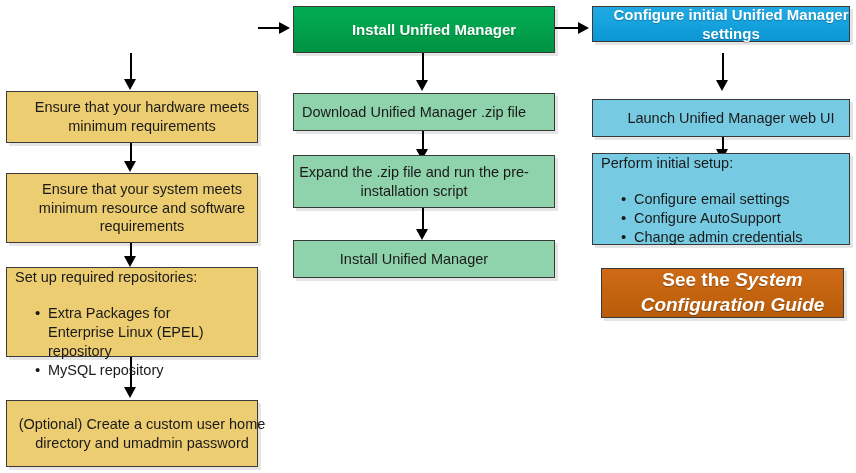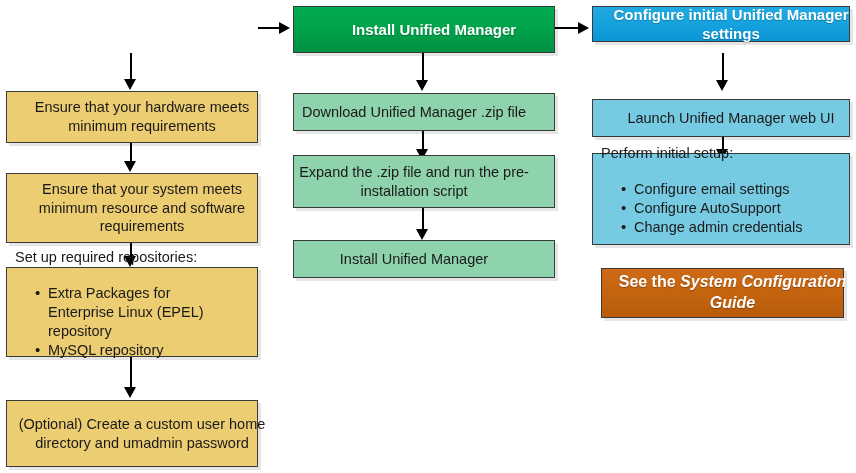--- a/index.html
+++ b/index.html
@@ -30,21 +30,21 @@
     justify-content: center;
     font-size: 14.5px;
     line-height: 1.3;
     color: #1a1a1a;
   }
   .node .title {
     display: block;
     width: 100%;
   }
   .centered { text-align: center; padding: 0 10px; }
-  .lefted   { text-align: left;   padding: 0 8px; }
+  .lefted   { text-align: left;   padding: 0 8px; justify-content: space-between; }
 
   
   .hdr {
     font-weight: bold;
     color: #ffffff;
     font-size: 15px;
     text-align: center;
     text-shadow: 0 1px 1px rgba(0,0,0,0.25);
   }
   .hdr-gold {
@@ -61,21 +61,21 @@
   .body-gold  { background: #edcd71; }
   .body-green { background: #8ed3ab; align-items: flex-end; }
   .body-blue  { background: #76cbe3; }
 
   
   .ref {
     background: linear-gradient(to bottom, #cf6a16 0%, #c4640f 50%, #b85c0b 100%);
     color: #ffffff;
     font-weight: bold;
     text-align: center;
-    font-size: 16px;
+    font-size: 19px;
     text-shadow: 0 1px 1px rgba(0,0,0,0.3);
   }
   .ref em { font-style: italic; }
 
   
   .lead {
     display: block;
     margin: 0 0 1px 0;
   }
   ul.bullets {

